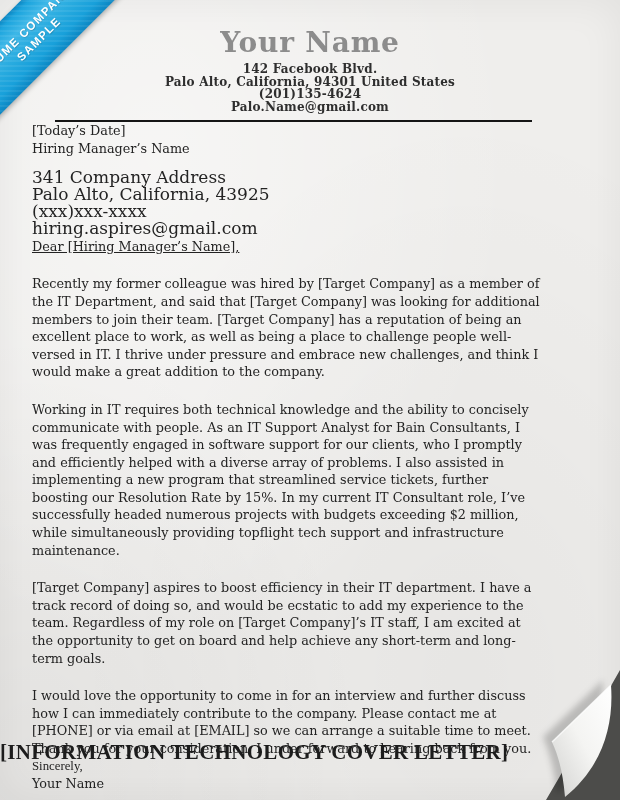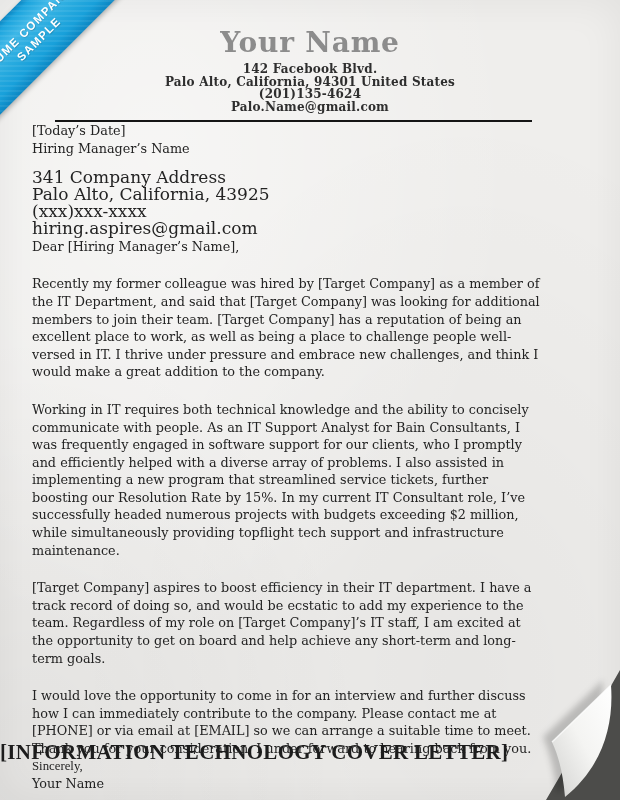--- a/index.html
+++ b/index.html
@@ -54,21 +54,21 @@
   
   .letter-body{
     margin-left:32px;width:512px;
     font-size:12.8px;line-height:17.6px;color:#232323;
   }
   .letter-body p{margin:0;}
   .p-date{margin-top:8px;}
   .p-manager{margin-top:3px;}
   .company-address{margin-top:11px;}
   .caddr-line{font-size:17px;line-height:17.3px;}
-  .p-salutation{margin-top:6px;}
+  .p-salutation{margin-top:6px;text-decoration:underline;}
   .para{margin-top:20px !important;}
   .p-closing{margin-top:6px;font-family:Liberation Serif, serif;}
   .p-signature{margin-top:1px;}
 
   
   .banner{
     position:absolute;left:0;top:732px;width:600px;
     font-family:"Liberation Serif","DejaVu Serif",serif;
     font-size:21px;font-weight:700;letter-spacing:.3px;color:#1c1c1c;margin-top:8px;
   }

